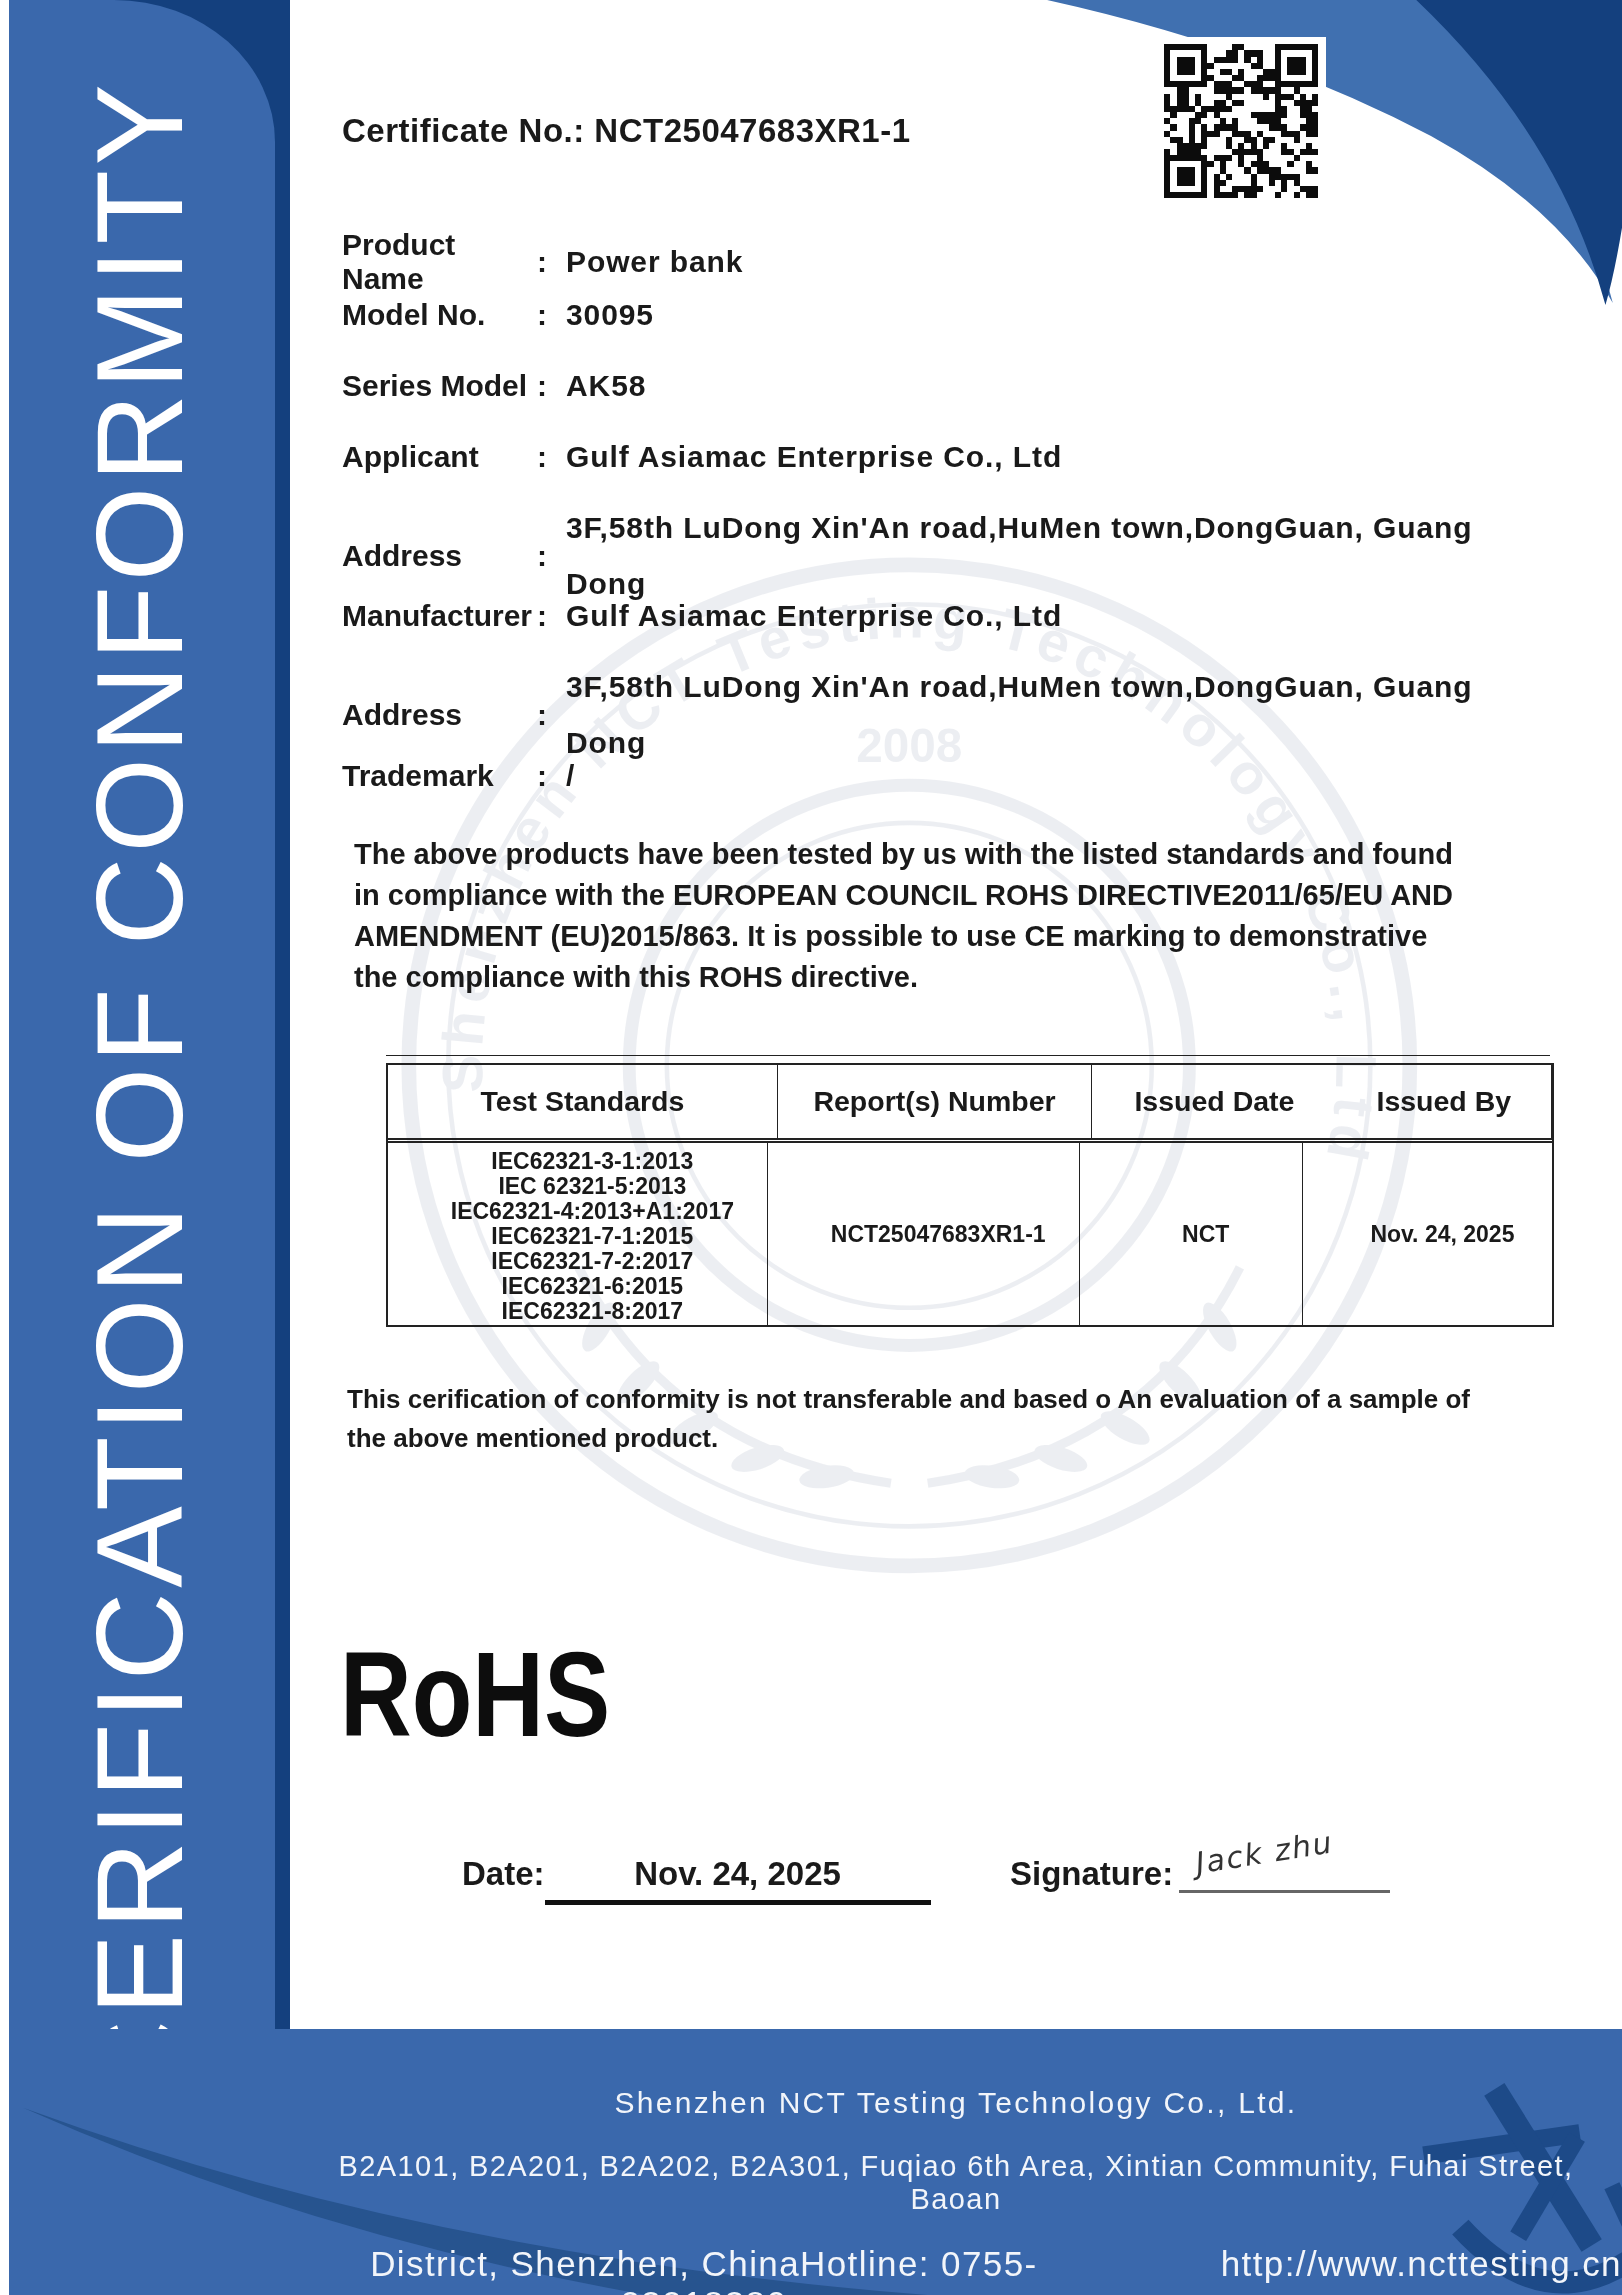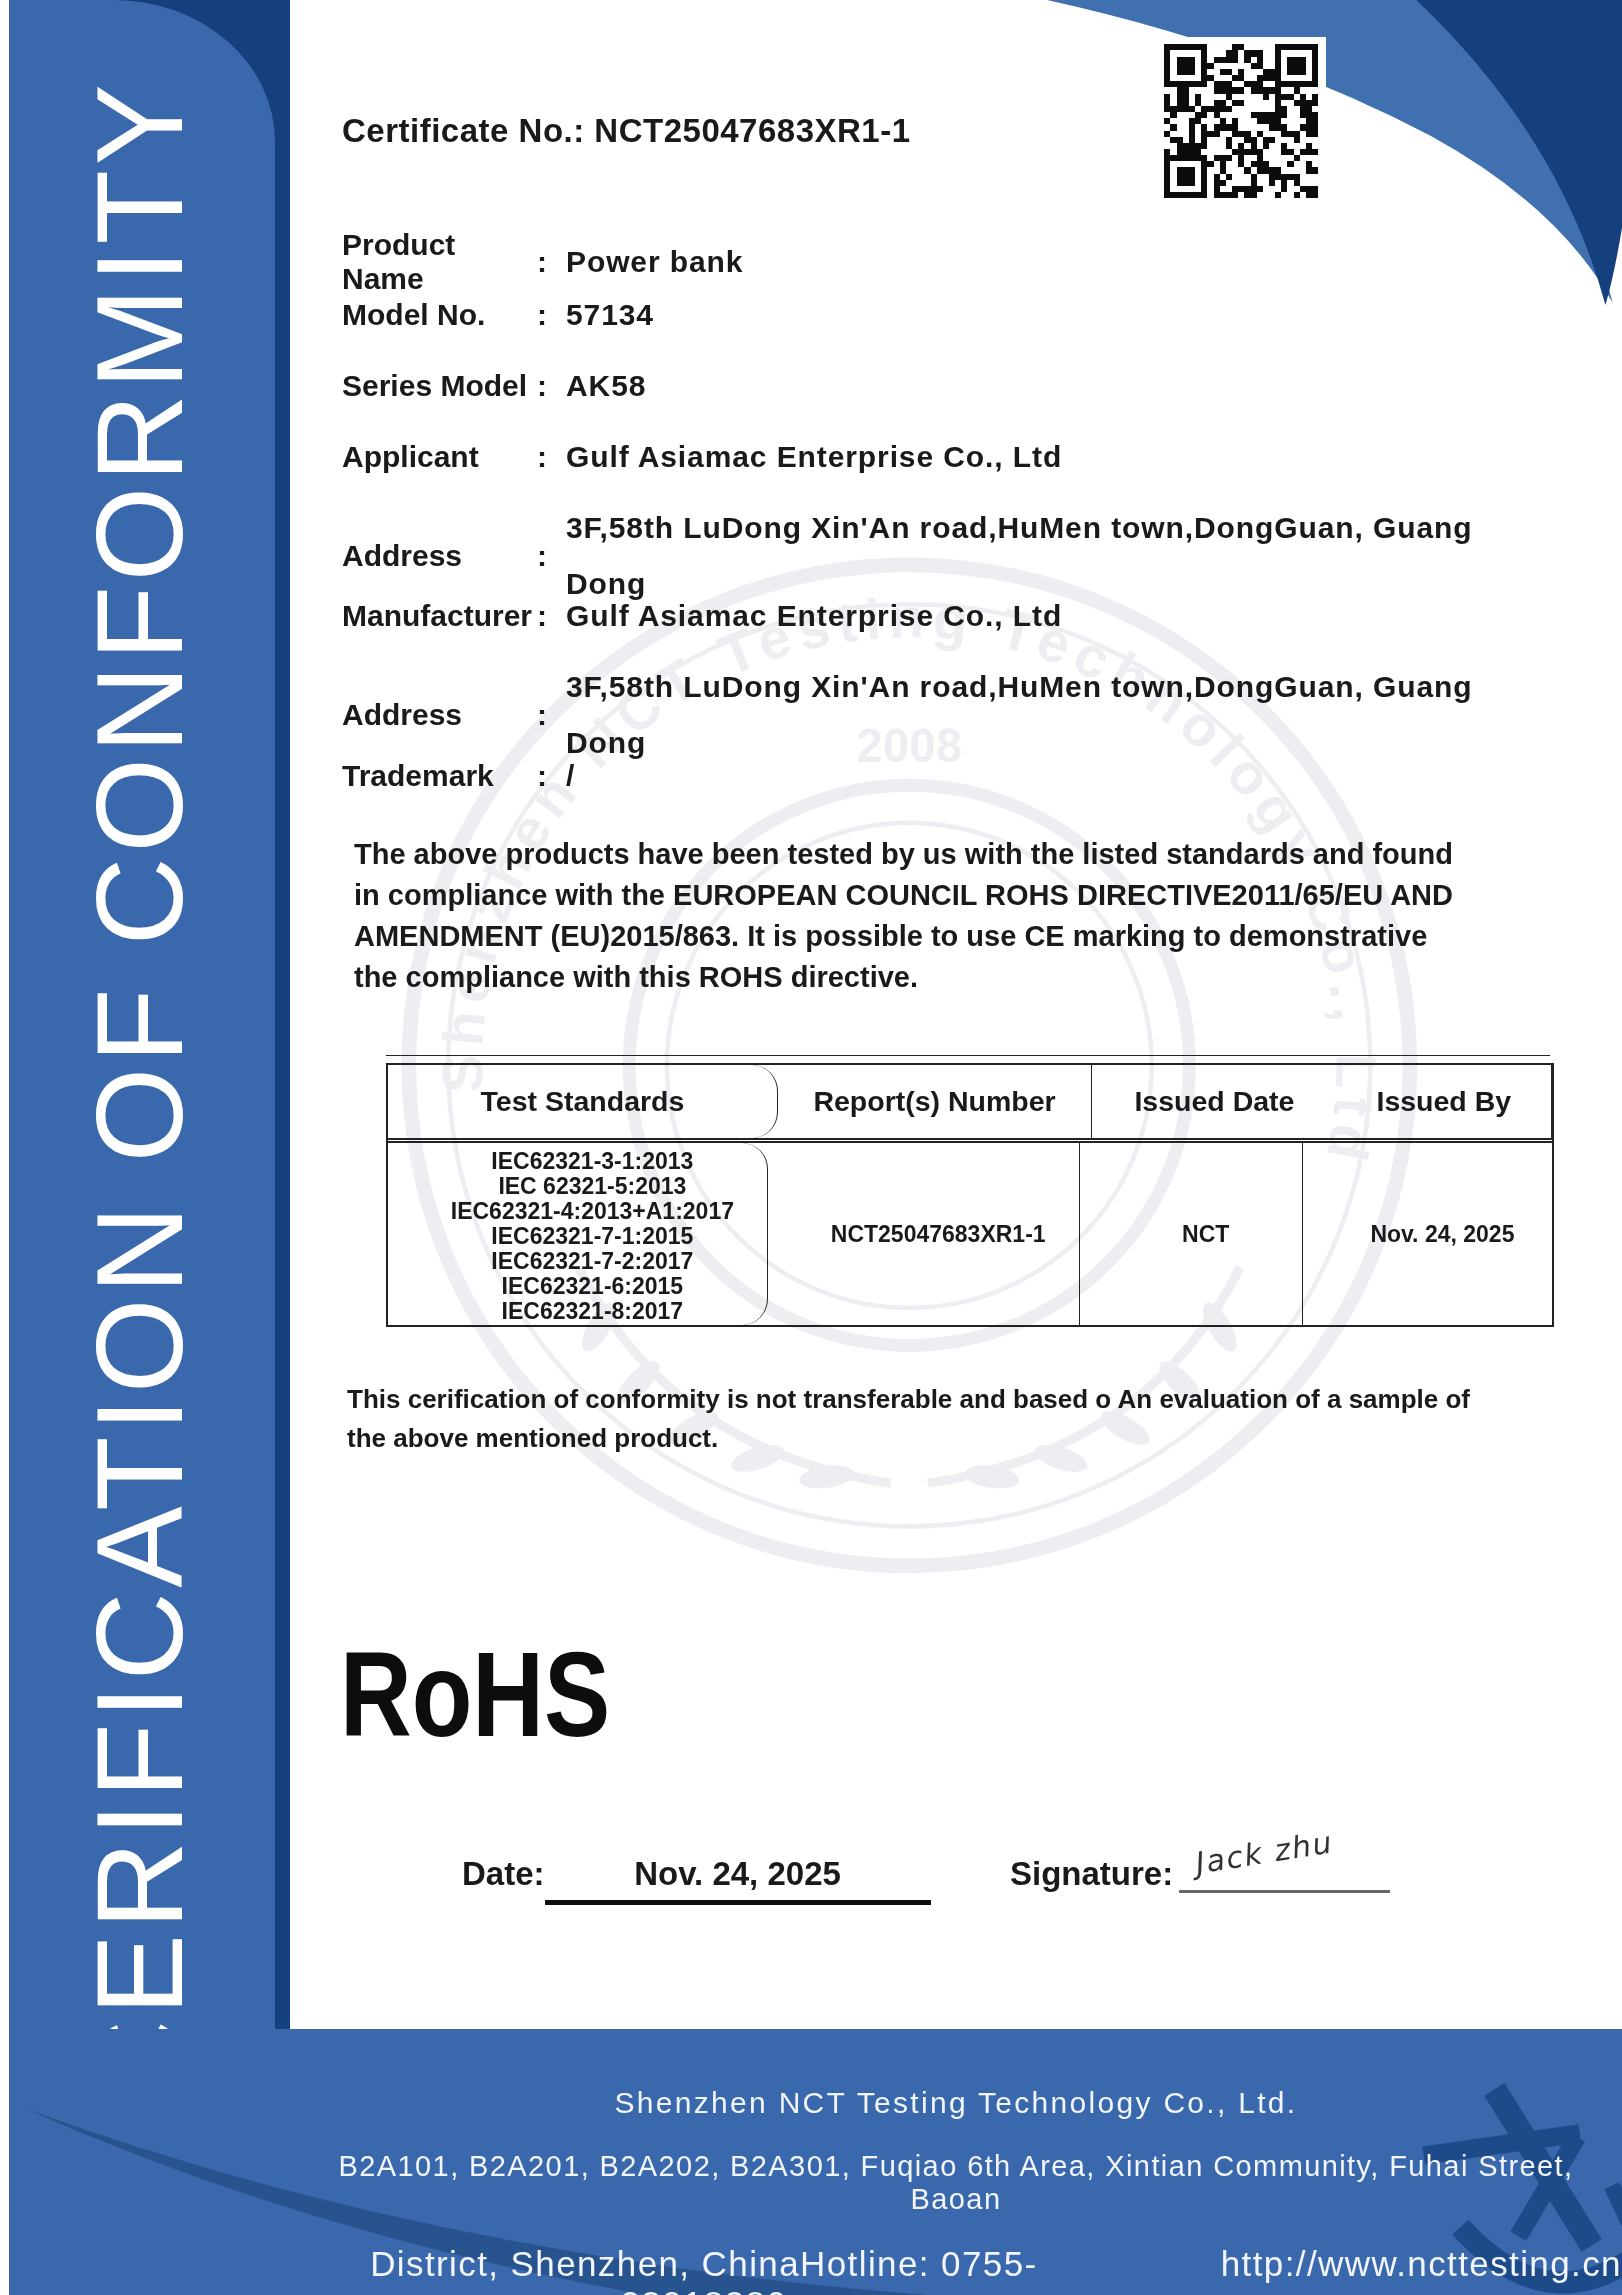--- a/index.html
+++ b/index.html
@@ -37,21 +37,21 @@
   .field-row .val{flex:1;letter-spacing:0.9px;}
   .field-row .val .vline{line-height:56px;}
 
   .statement{position:absolute;left:354px;top:834px;width:1194px;font-size:29px;font-weight:bold;}
   .statement div{line-height:41px;}
 
   .doc-table{position:absolute;left:386px;top:1063px;width:1164px;border:2.8px solid #222;background:transparent;}
   .doc-table .thead{display:flex;border-bottom:5.5px double #222;}
   .doc-table .tbody{display:flex;}
   .doc-table .cell{box-sizing:border-box;}
-  .doc-table .c1{width:33.5%;border-right:1.8px solid #222;border-radius:26px;}
+  .doc-table .c1{width:33.5%;border-right:1.8px solid #222;}
   .doc-table .c2{width:27%;border-right:1.8px solid #222;}
   .doc-table .c3{width:18.5%;border-right:1.8px solid #222;}
   .doc-table .c4{width:21%;}
   .doc-table .thead .cell{font-size:28.5px;font-weight:bold;text-align:center;
                           display:flex;align-items:center;justify-content:center;height:73px;}
   .doc-table .tbody .cell{min-height:182px;display:flex;align-items:center;justify-content:center;
                           font-size:23px;font-weight:bold;text-align:center;margin-left:30px;}
   .doc-table .standards{flex-direction:column;justify-content:flex-start;padding-top:5.5px;}
   .doc-table .standards div{line-height:25px;}
   .table-topline{position:absolute;left:386px;top:1055px;width:1164px;border-top:1.8px solid #222;}
@@ -768,21 +768,21 @@
     <div class="cert-no">Certificate No.: NCT25047683XR1-1</div>
 
     <div class="field-row" style="top:228px">
       <span class="lbl">Product Name</span>
       <span class="colon">:</span>
       <span class="val">Power bank</span>
     </div>
     <div class="field-row" style="top:298px">
       <span class="lbl">Model No.</span>
       <span class="colon">:</span>
-      <span class="val">57134</span>
+      <span class="val">30095</span>
     </div>
     <div class="field-row" style="top:369px">
       <span class="lbl">Series Model</span>
       <span class="colon">:</span>
       <span class="val">AK58</span>
     </div>
     <div class="field-row" style="top:440px">
       <span class="lbl">Applicant</span>
       <span class="colon">:</span>
       <span class="val">Gulf Asiamac Enterprise Co., Ltd</span>

